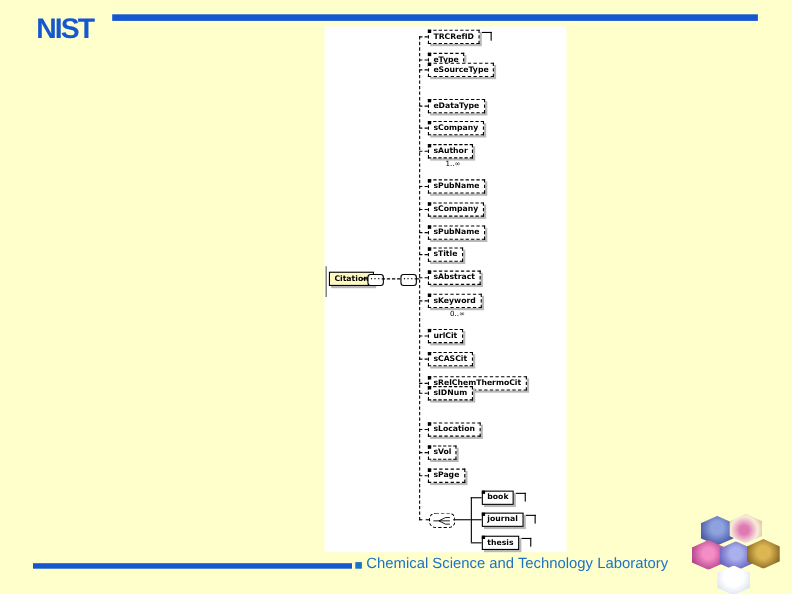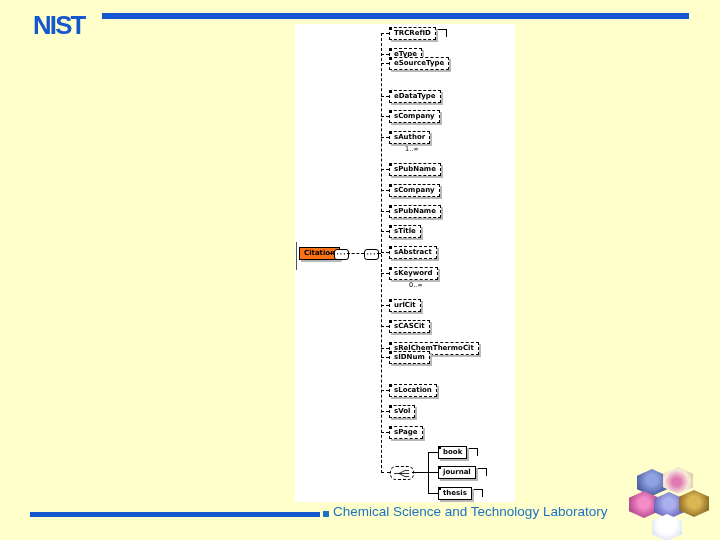--- a/index.html
+++ b/index.html
@@ -21,21 +21,21 @@
   .ebox{position:relative;background:#fff;border:1px dashed #000;box-shadow:2px 2px 0 #b8b8b8;
         font:bold 7px/9px "DejaVu Sans",sans-serif;color:#000;padding:1px 4px;white-space:nowrap;}
   .ebox::before{content:"";position:absolute;left:-1px;top:-1px;width:3px;height:3px;background:#000;}
   .row.solid{left:143px;}
   .row.solid .ebox{border-style:solid;}
   .child-ind{width:8px;height:7px;border-top:1px solid #000;border-right:1px solid #000;
              margin-left:2px;align-self:flex-start;margin-top:2px;}
   .card{position:absolute;font:6.5px "DejaVu Sans",sans-serif;color:#000;}
 
   
-  .root-box{position:absolute;left:4px;top:223px;background:#f97316;border:1px solid #000;
+  .root-box{position:absolute;left:4px;top:223px;background:#fef9c3;border:1px solid #000;
             box-shadow:2px 2px 0 #b8b8b8;font:bold 7px/9px "DejaVu Sans",sans-serif;padding:1px 4px;}
   .comp{position:absolute;top:225px;width:13px;height:9px;border:1px solid #000;border-radius:3px;
         background:#fff;font:bold 6px/7px "DejaVu Sans",sans-serif;text-align:center;letter-spacing:1px;}
   .comp.c1{left:39px;} .comp.c2{left:69px;}
   .conn{position:absolute;top:229px;height:0;}
   .conn.a{left:34px;width:5px;border-top:1px solid #000;}
   .conn.b{left:52px;width:17px;border-top:1px dashed #000;}
   .conn.c{left:82px;width:4px;border-top:1px dashed #000;}
 
   

